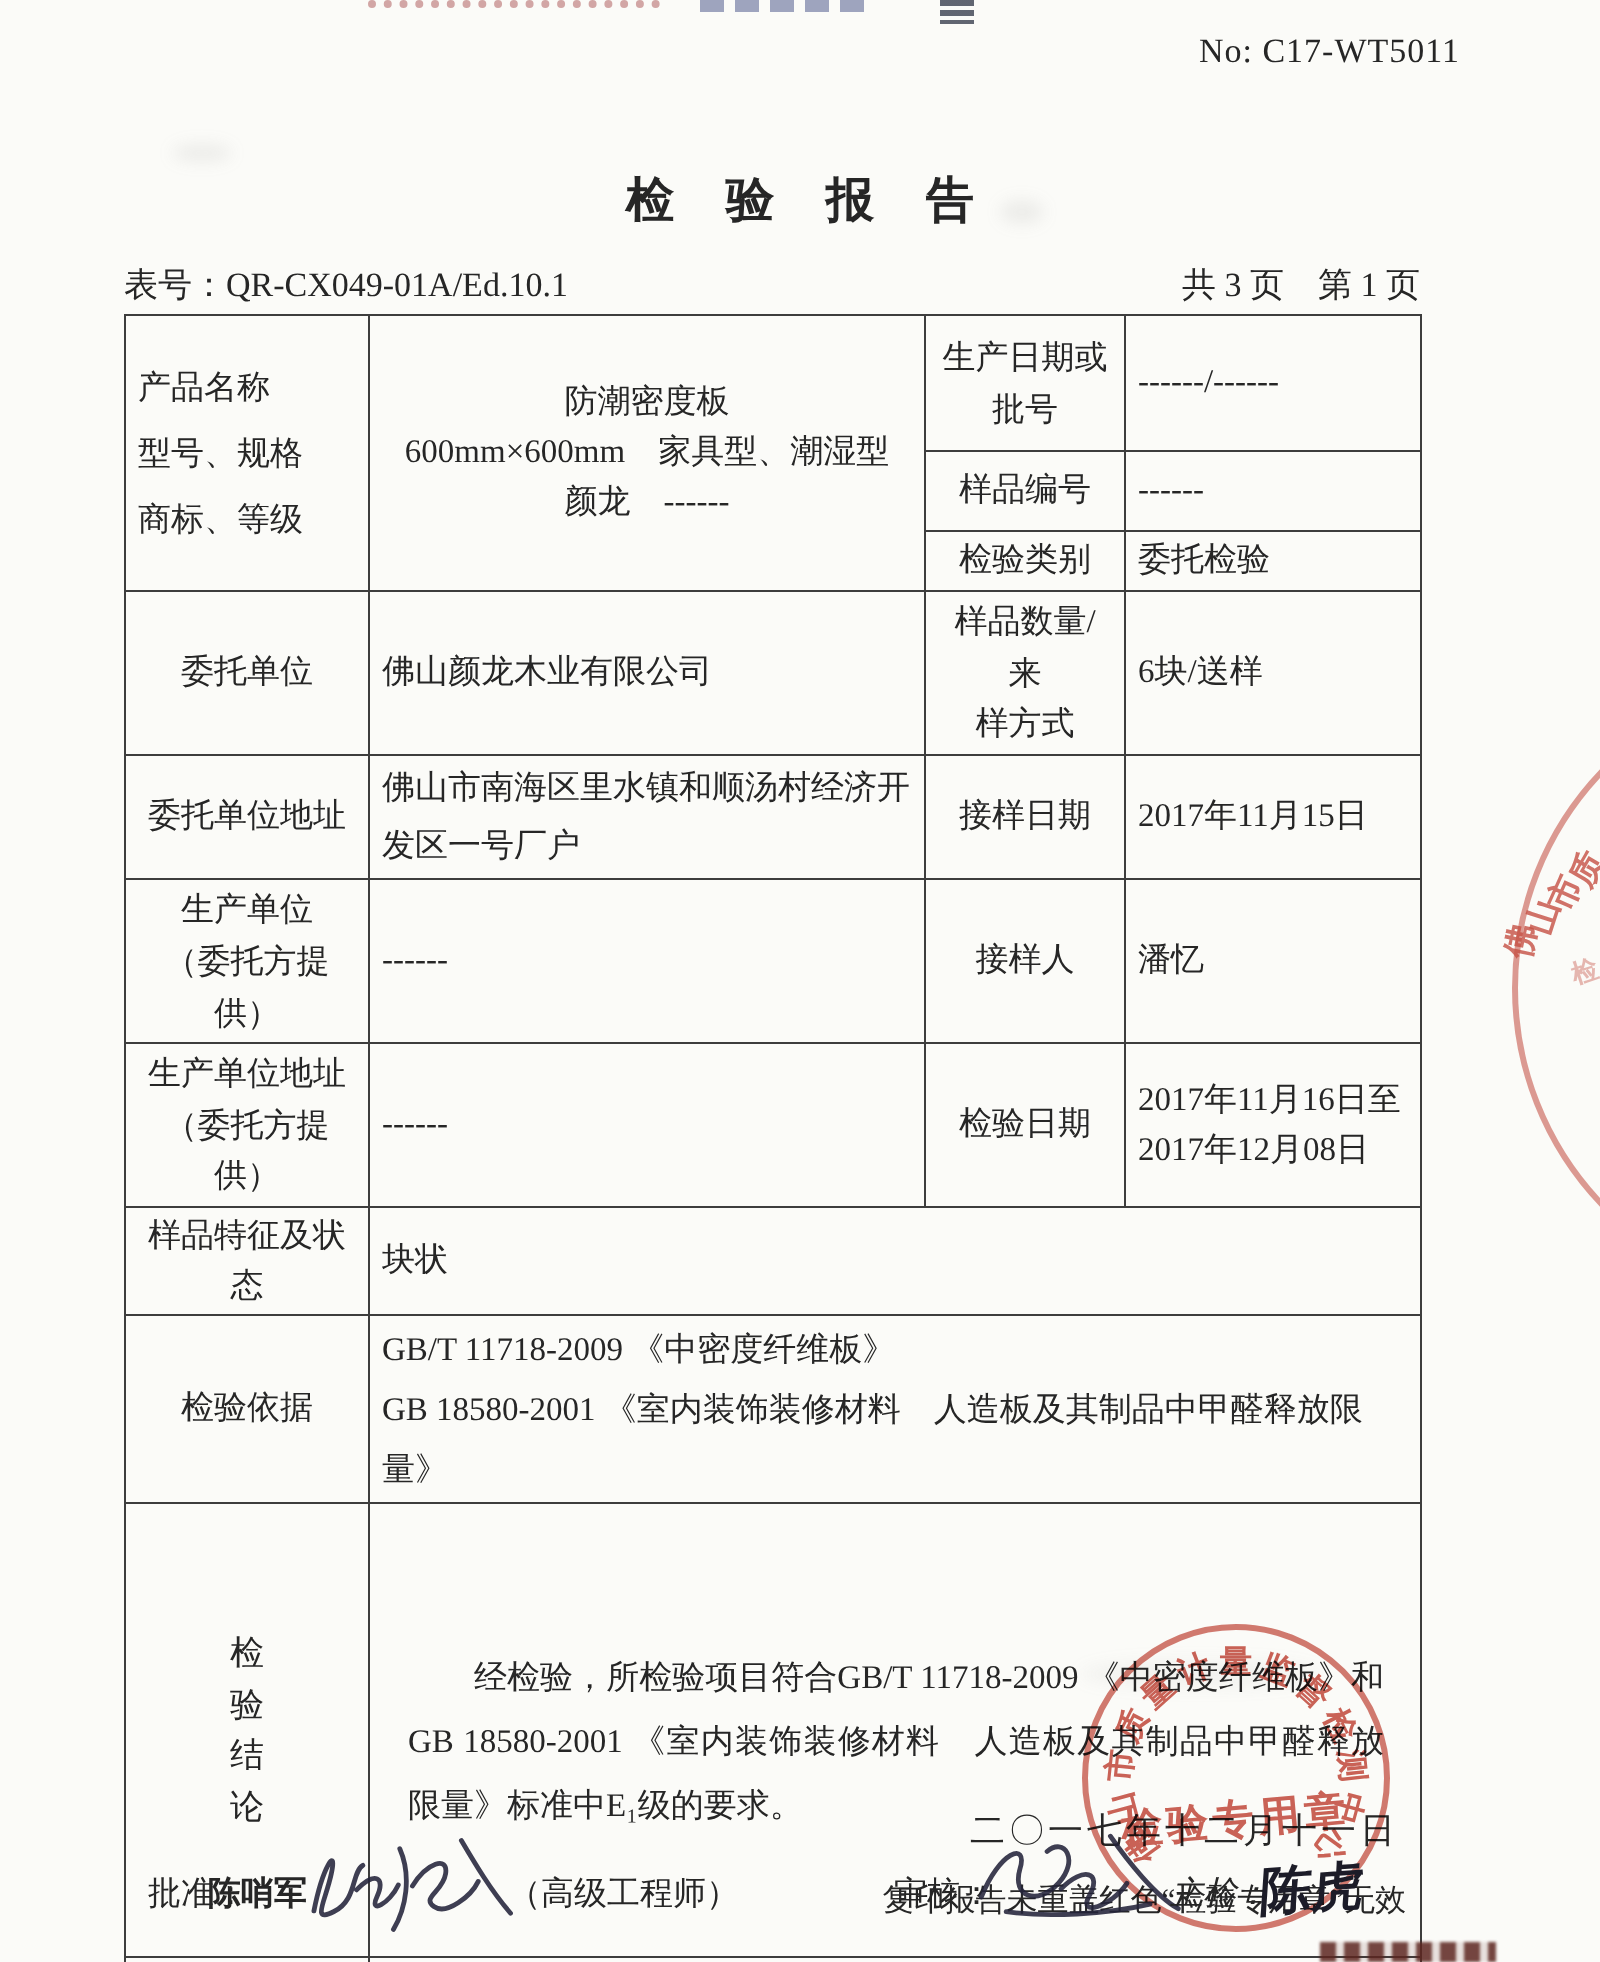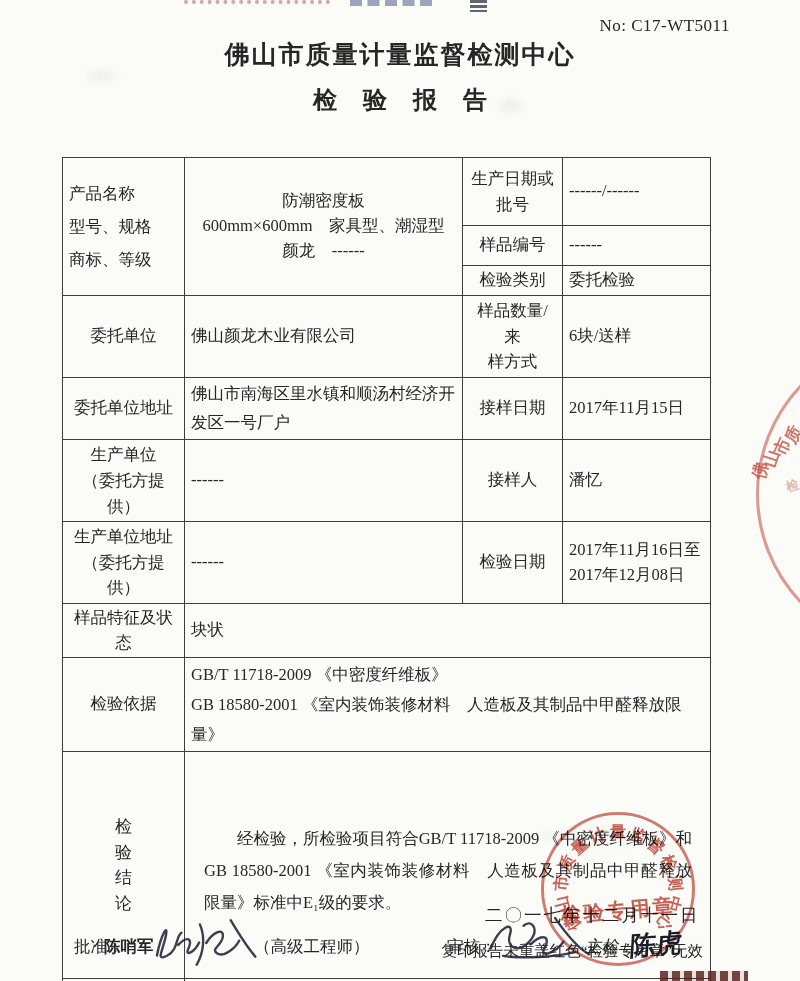--- a/index.html
+++ b/index.html
@@ -78,22 +78,27 @@
 <div class="page" style="--stamp-color: #c8564a;">
 
   <div class="dots-red"></div>
   <div class="dash-blue"></div>
   <div class="dark-mark"></div>
   <div class="smudge" style="left:500px;top:100px;width:22px;height:12px;"></div>
   <div class="smudge" style="left:86px;top:72px;width:30px;height:9px;"></div>
   <div class="smudge" style="left:540px;top:830px;width:120px;height:14px;background:rgba(140,140,140,.08);"></div>
 
   <div class="report-no">No: C17-WT5011</div>
-  <div class="org-name">佛山市质量计量监督检测中心</div>
   <div class="doc-title">检验报告</div>
+  <div class="form-row">
+    <div>
+      <span>表号：</span><span>QR-CX049-01A/Ed.10.1</span>
+    </div>
+    <div>共 3 页　第 1 页</div>
+  </div>
 
   <table class="report">
     <colgroup>
         <col style="width:122px">
         <col style="width:278px">
         <col style="width:100px">
         <col style="width:148px">
       </colgroup>
     <tbody>
         <tr style="height:68px">

